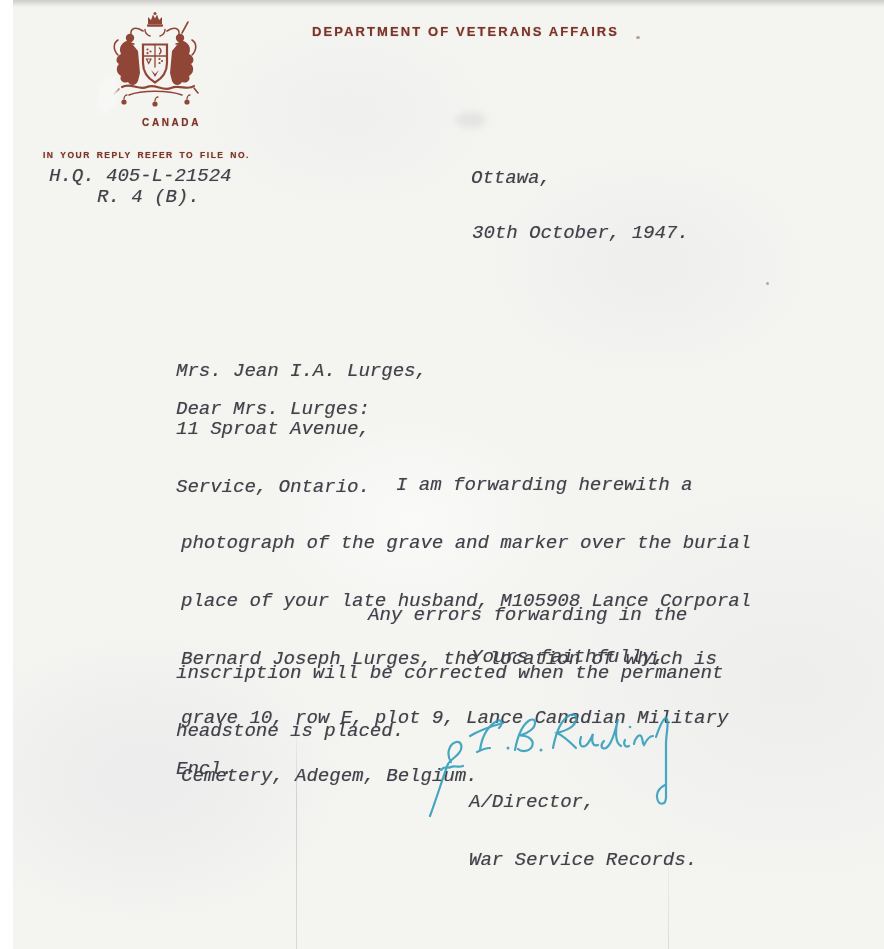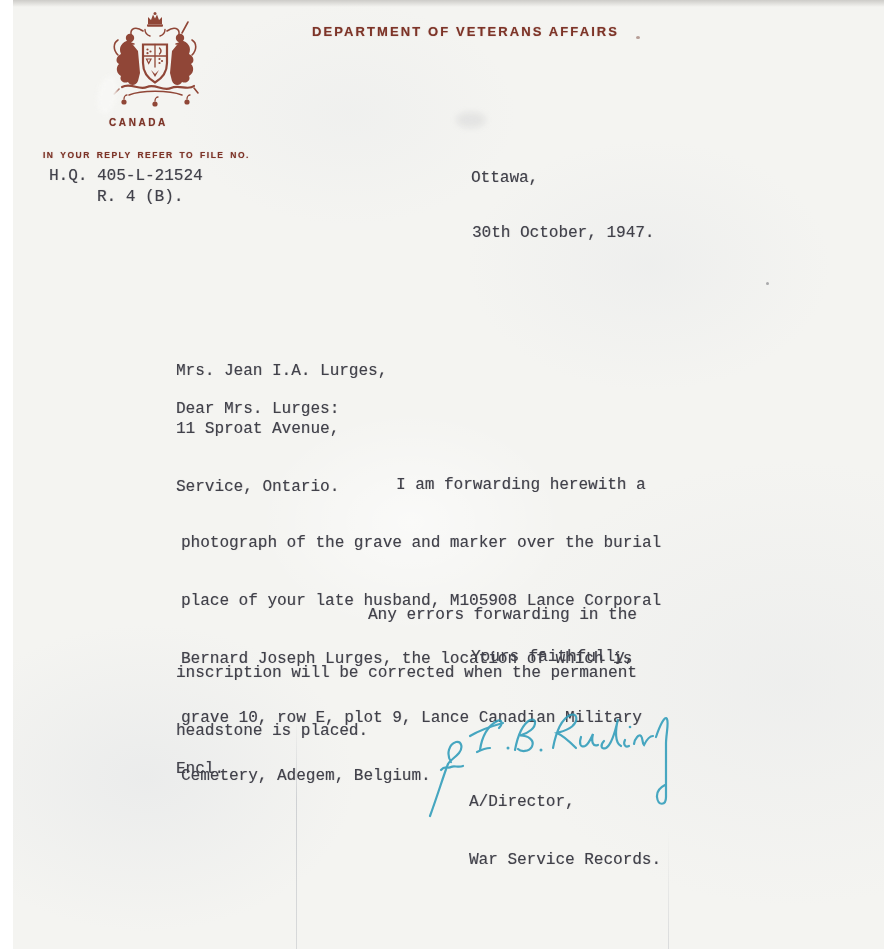--- a/index.html
+++ b/index.html
@@ -22,30 +22,31 @@
   
   .print-red {
     position:absolute;
     color:#7d3428;
     font-family:"Liberation Sans", sans-serif;
     font-weight:700;
     text-shadow:0 0 1px rgba(125,52,40,0.55);
     white-space:pre;
   }
   .dept      { left:299px; top:24px;  font-size:13px;  letter-spacing:2.1px; }
-  .canada    { left:96px;  top:117px; width:92px; text-align:left; font-size:10px; letter-spacing:2.6px; }
+  .canada    { left:96px;  top:117px; width:92px; text-align:right; font-size:10px; letter-spacing:2.6px; }
   .file-note { left:30px;  top:150px; font-size:8.5px; letter-spacing:1.5px; word-spacing:2px; }
   
   .typed {
     position:absolute;
     color:#41414a;
     font-family:"Liberation Mono", monospace;
-    font-size:16px; line-height:19.4px;
+    font-size:19px; line-height:19.4px;
     white-space:pre;
     text-shadow:0.4px 0.4px 0.7px rgba(65,65,74,0.42);
+    font-style:italic;
   }
   .ref1   { left:36px;  top:167px; }
   .ref2   { left:84px;  top:188px; }
   .city   { left:458px; top:169px; }
   .date   { left:459px; top:224px; }
   .recip  { left:163px; top:323px; }
   .salut  { left:163px; top:400px; }
   .para1  { left:168px; top:437px; }
   .para2  { left:163px; top:567px; }
   .close  { left:458px; top:648px; }

